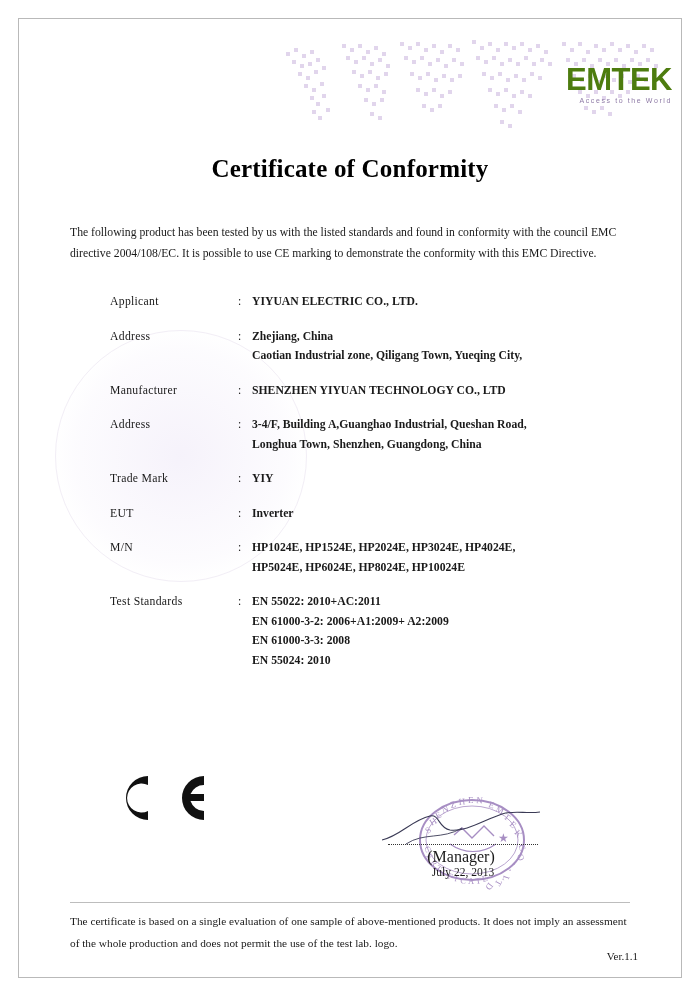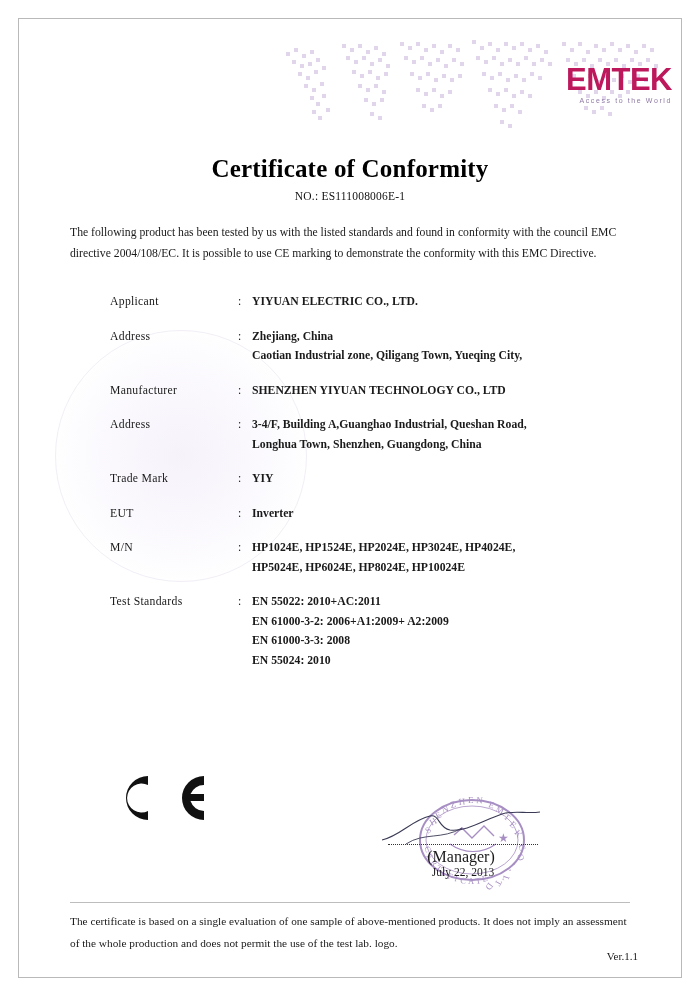--- a/index.html
+++ b/index.html
@@ -72,21 +72,21 @@
     position: absolute;
     right: 28px;
     top: 34px;
     text-align: right;
   }
   .brand-name {
     font-family: "Liberation Sans", sans-serif;
     font-size: 31px;
     font-weight: bold;
     letter-spacing: -0.5px;
-    color: #be185d;
+    color: #4d7c0f;
     line-height: 32px;
   }
   .brand-tag {
     font-family: "Liberation Sans", sans-serif;
     font-size: 7px;
     color: #8e7aa6;
     letter-spacing: 1.6px;
     margin-top: 1px;
   }
 
@@ -430,21 +430,20 @@
     </svg>
 
 
     <div class="brand">
       <div class="brand-name">EMTEK</div>
       <div class="brand-tag">Access to the World</div>
     </div>
   </div>
 
   <div class="title">Certificate of Conformity</div>
-  <div class="cert-no">NO.: ES111008006E-1</div>
 
   <div class="intro">The following product has been tested by us with the listed standards and found in conformity with the council EMC directive 2004/108/EC. It is possible to use CE marking to demonstrate the conformity with this EMC Directive.</div>
 
   <div class="details">
 
     <div class="row">
       <div class="row-label">Applicant</div>
       <div class="row-colon">:</div>
       <div class="row-value">
         <div>YIYUAN ELECTRIC CO., LTD.</div>

